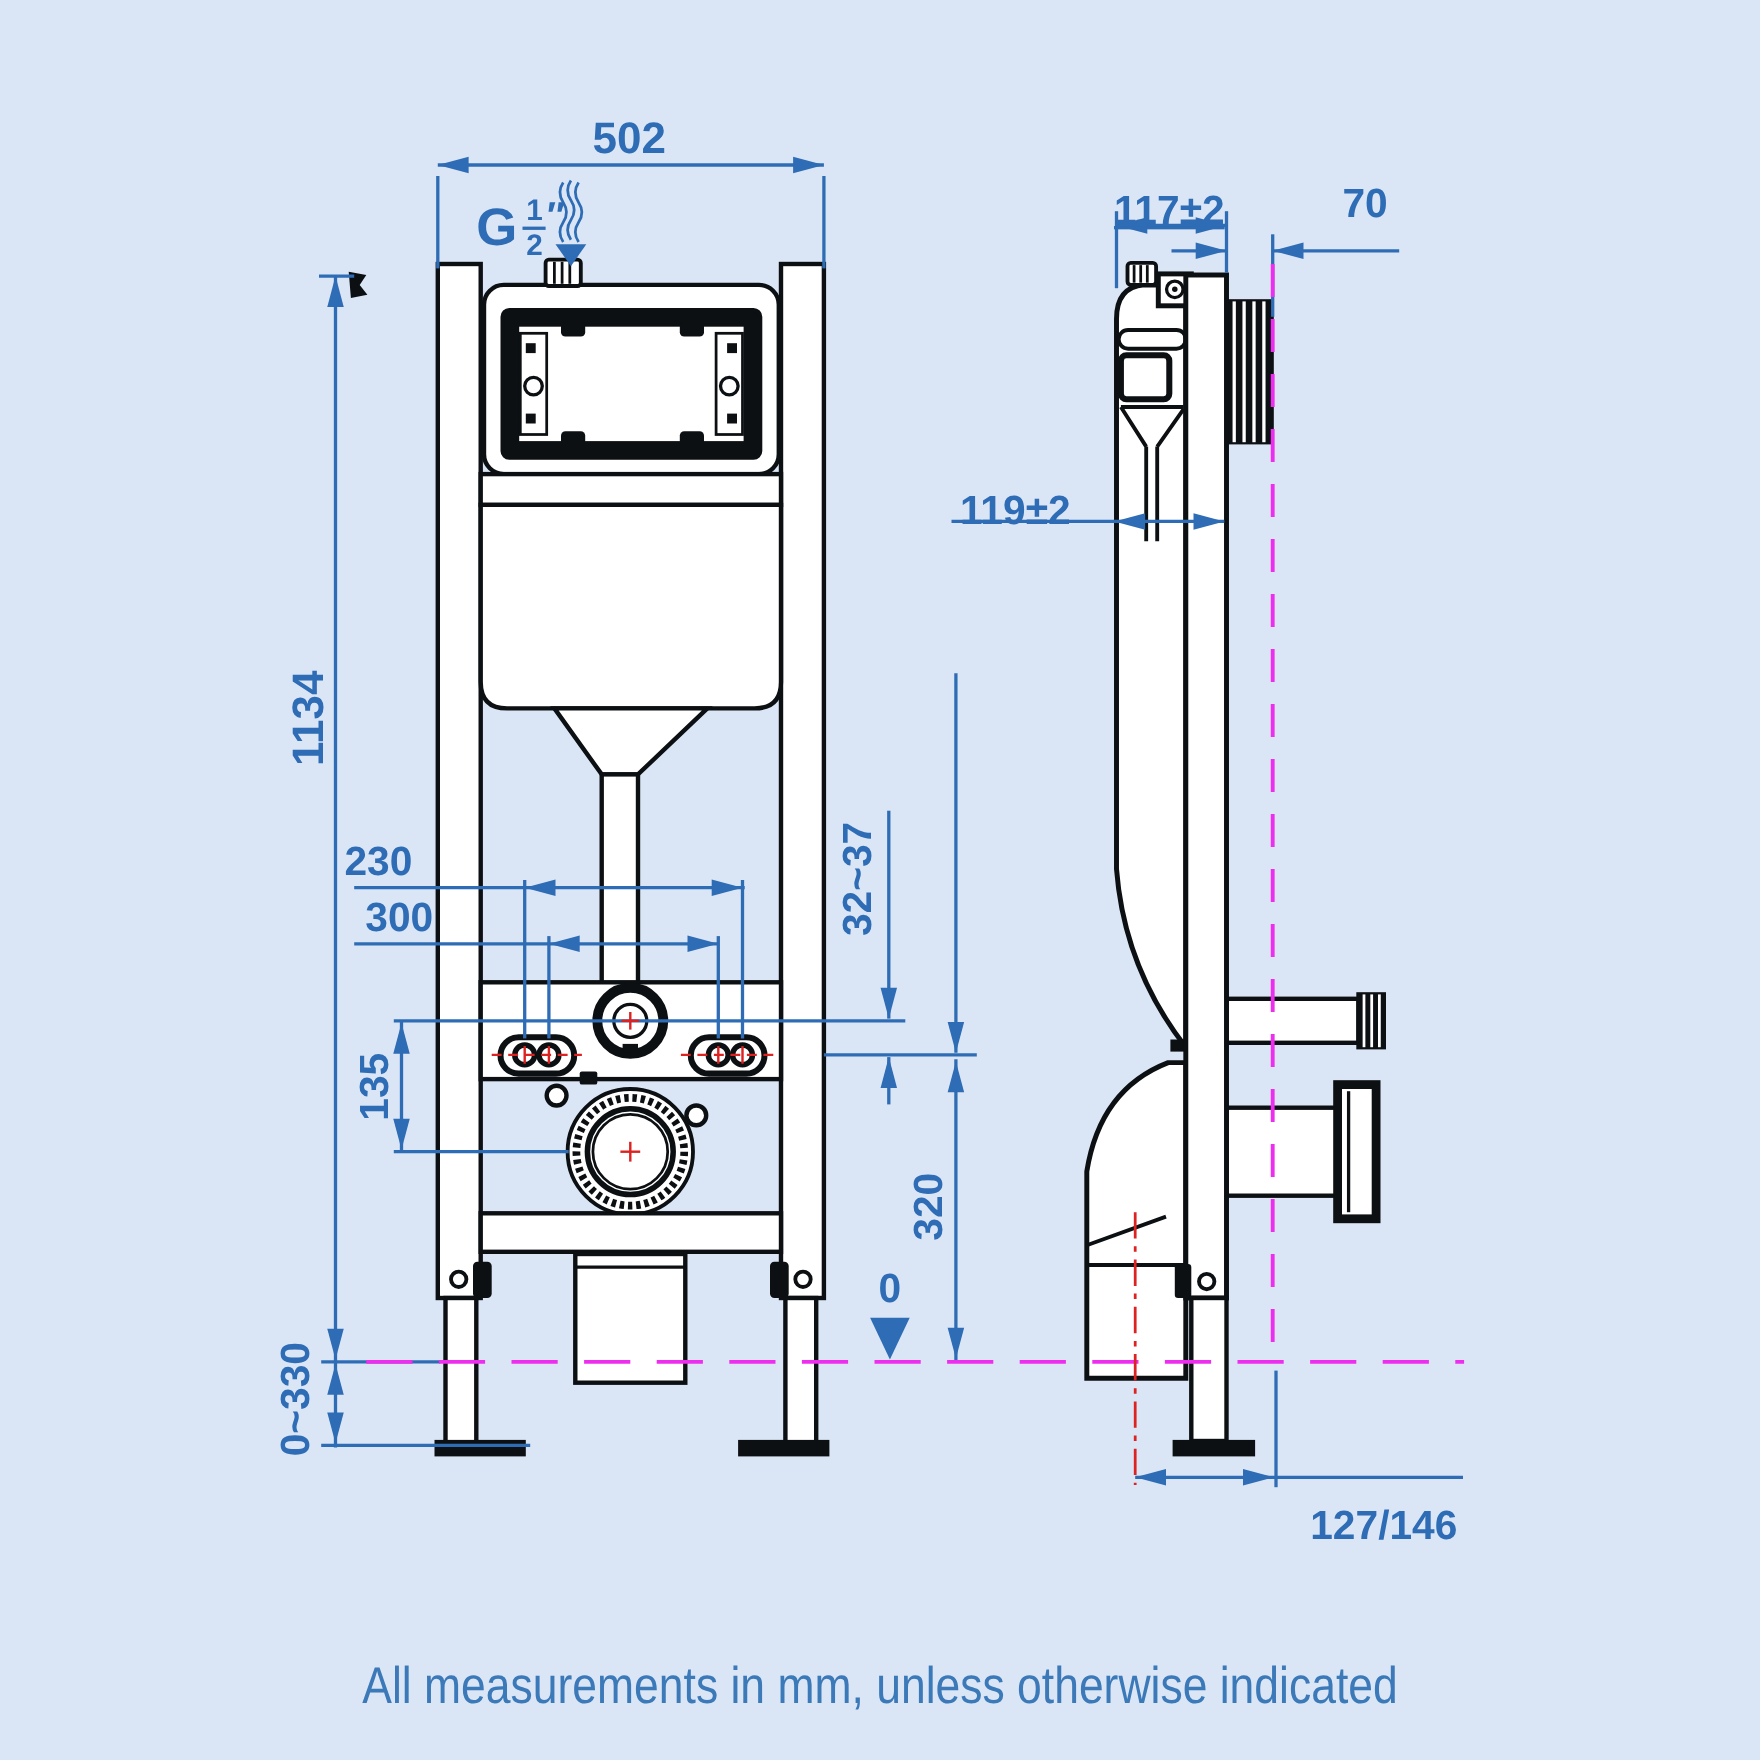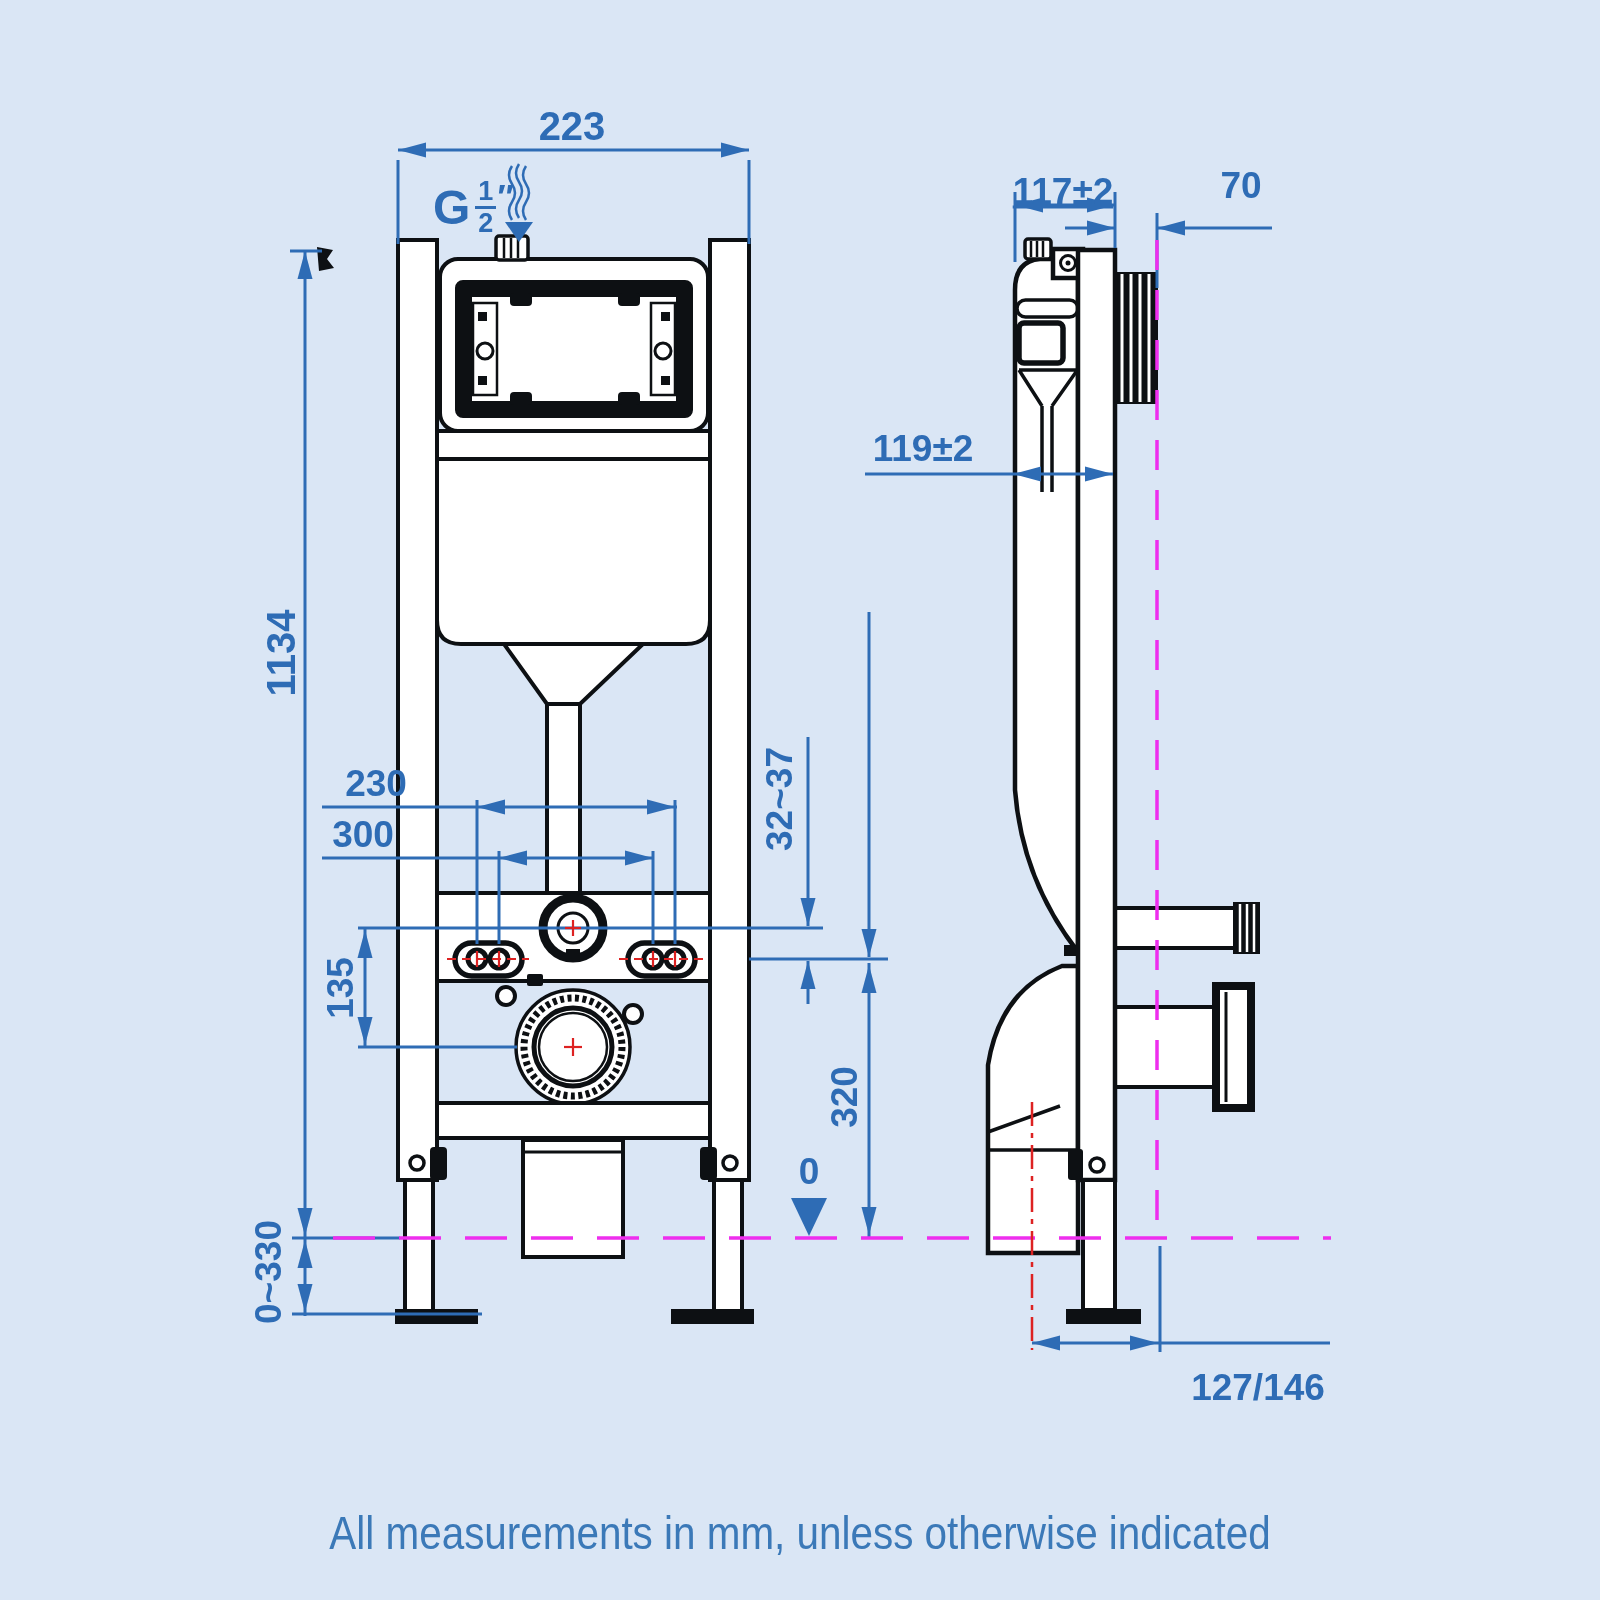--- a/index.html
+++ b/index.html
@@ -232,40 +232,40 @@
       <line x1="653" y1="951" x2="653" y2="967"></line>
           <line x1="675" y1="951" x2="675" y2="967"></line>
       <line x1="565" y1="928" x2="581" y2="928"></line>
           <line x1="573" y1="920" x2="573" y2="936"></line>
       <line x1="564" y1="1047" x2="582" y2="1047"></line>
           <line x1="573" y1="1038" x2="573" y2="1056"></line>
     </g>
   </g>
 </svg>
 
-<div class="dim big" style="left:572px;top:126px;">223</div>
+<div class="dim big" style="left:572px;top:126px;">502</div>
 
 <div class="inlet-label">
   <span class="g">G</span>
   <span class="frac">
     <span class="num">1</span>
     <span class="den">2</span>
   </span>
   <span class="prime">″</span>
 </div>
 
 <div class="dim rot big" style="left:281px;top:653px;">1134</div>
-<div class="dim" style="left:376px;top:783px;text-align:center;">230</div>
+<div class="dim" style="left:344px;top:783px;text-align:center;">230</div>
 <div class="dim" style="left:363px;top:834px;">300</div>
 <div class="dim rot" style="left:340px;top:988px;">135</div>
 <div class="dim rot" style="left:268px;top:1272px;">0~330</div>
 <div class="dim" style="left:809px;top:1171px;">0</div>
 
 <div class="dim" style="left:1063px;top:191px;text-decoration:underline;">117±2</div>
 <div class="dim" style="left:1241px;top:185px;">70</div>
-<div class="dim" style="left:923px;top:448px;">119±2</div>
+<div class="dim" style="left:923px;top:464px;">119±2</div>
 <div class="dim rot" style="left:779px;top:799px;">32~37</div>
 <div class="dim rot" style="left:844px;top:1097px;">320</div>
 <div class="dim" style="left:1258px;top:1387px;">127/146</div>
 
 <div class="note">All measurements in mm, unless otherwise indicated</div>
 
 </div>
 
 </body></html>

